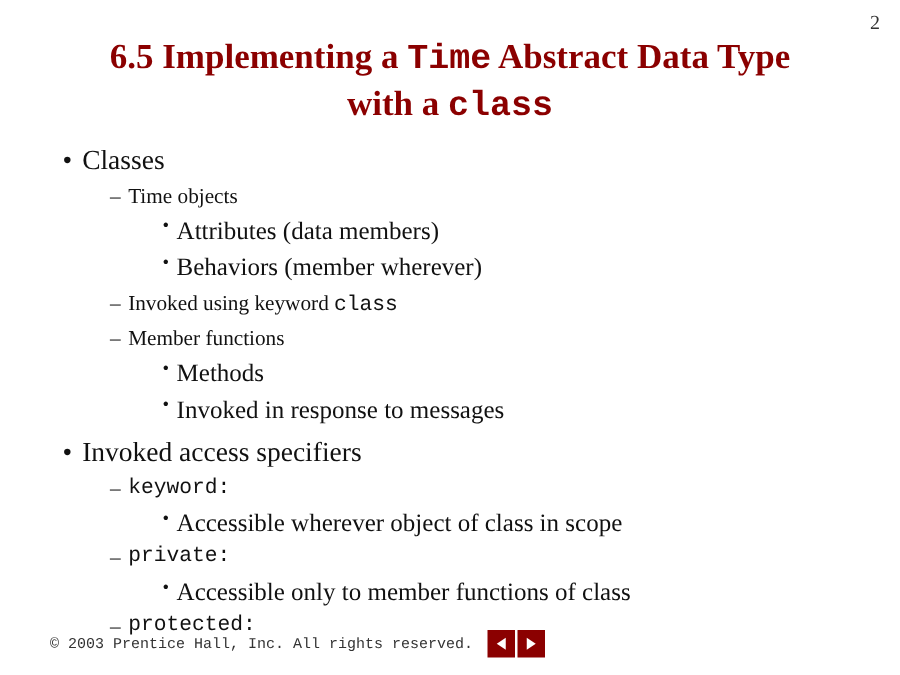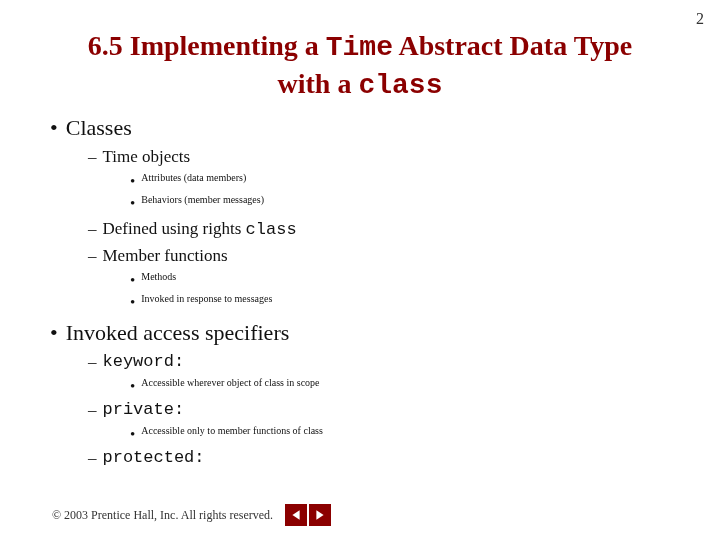--- a/index.html
+++ b/index.html
@@ -94,35 +94,36 @@
       margin-bottom: 1px;
     }
 
     .sub-bullet .sub-sym {
       margin-right: 6px;
       font-size: 15px;
       line-height: 1.4;
     }
 
     .sub-bullet .sub-text {
-      font-size: 10px;
+      font-size: 20px;
       line-height: 1.4;
     }
 
     .mono {
       font-family: 'Courier New', Courier, monospace;
     }
 
     .footer {
       position: absolute;
       bottom: 14px;
-      left: 52px;
+      left: 40px;
       display: flex;
       align-items: center;
       gap: 12px;
+      font-family: Liberation Mono, monospace;
     }
 
     .footer-text {
       font-size: 12px;
       color: #333;
     }
 
     .nav-btn {
       display: inline-flex;
       align-items: center;
@@ -174,27 +175,27 @@
     <div class="dash-l2">
       <span class="dash-sym">–</span>
       <span class="dash-text">Time objects</span>
     </div>
     <div class="sub-bullet">
       <span class="sub-sym">•</span>
       <span class="sub-text">Attributes (data members)</span>
     </div>
     <div class="sub-bullet section-gap">
       <span class="sub-sym">•</span>
-      <span class="sub-text">Behaviors (member messages)</span>
+      <span class="sub-text">Behaviors (member wherever)</span>
     </div>
 
     <div class="dash-l2">
       <span class="dash-sym">–</span>
       <span class="dash-text">
-        <span>Defined using rights </span><span class="mono">class</span>
+        <span>Invoked using keyword </span><span class="mono">class</span>
       </span>
     </div>
 
     <div class="dash-l2">
       <span class="dash-sym">–</span>
       <span class="dash-text">Member functions</span>
     </div>
     <div class="sub-bullet">
       <span class="sub-sym">•</span>
       <span class="sub-text">Methods</span>

